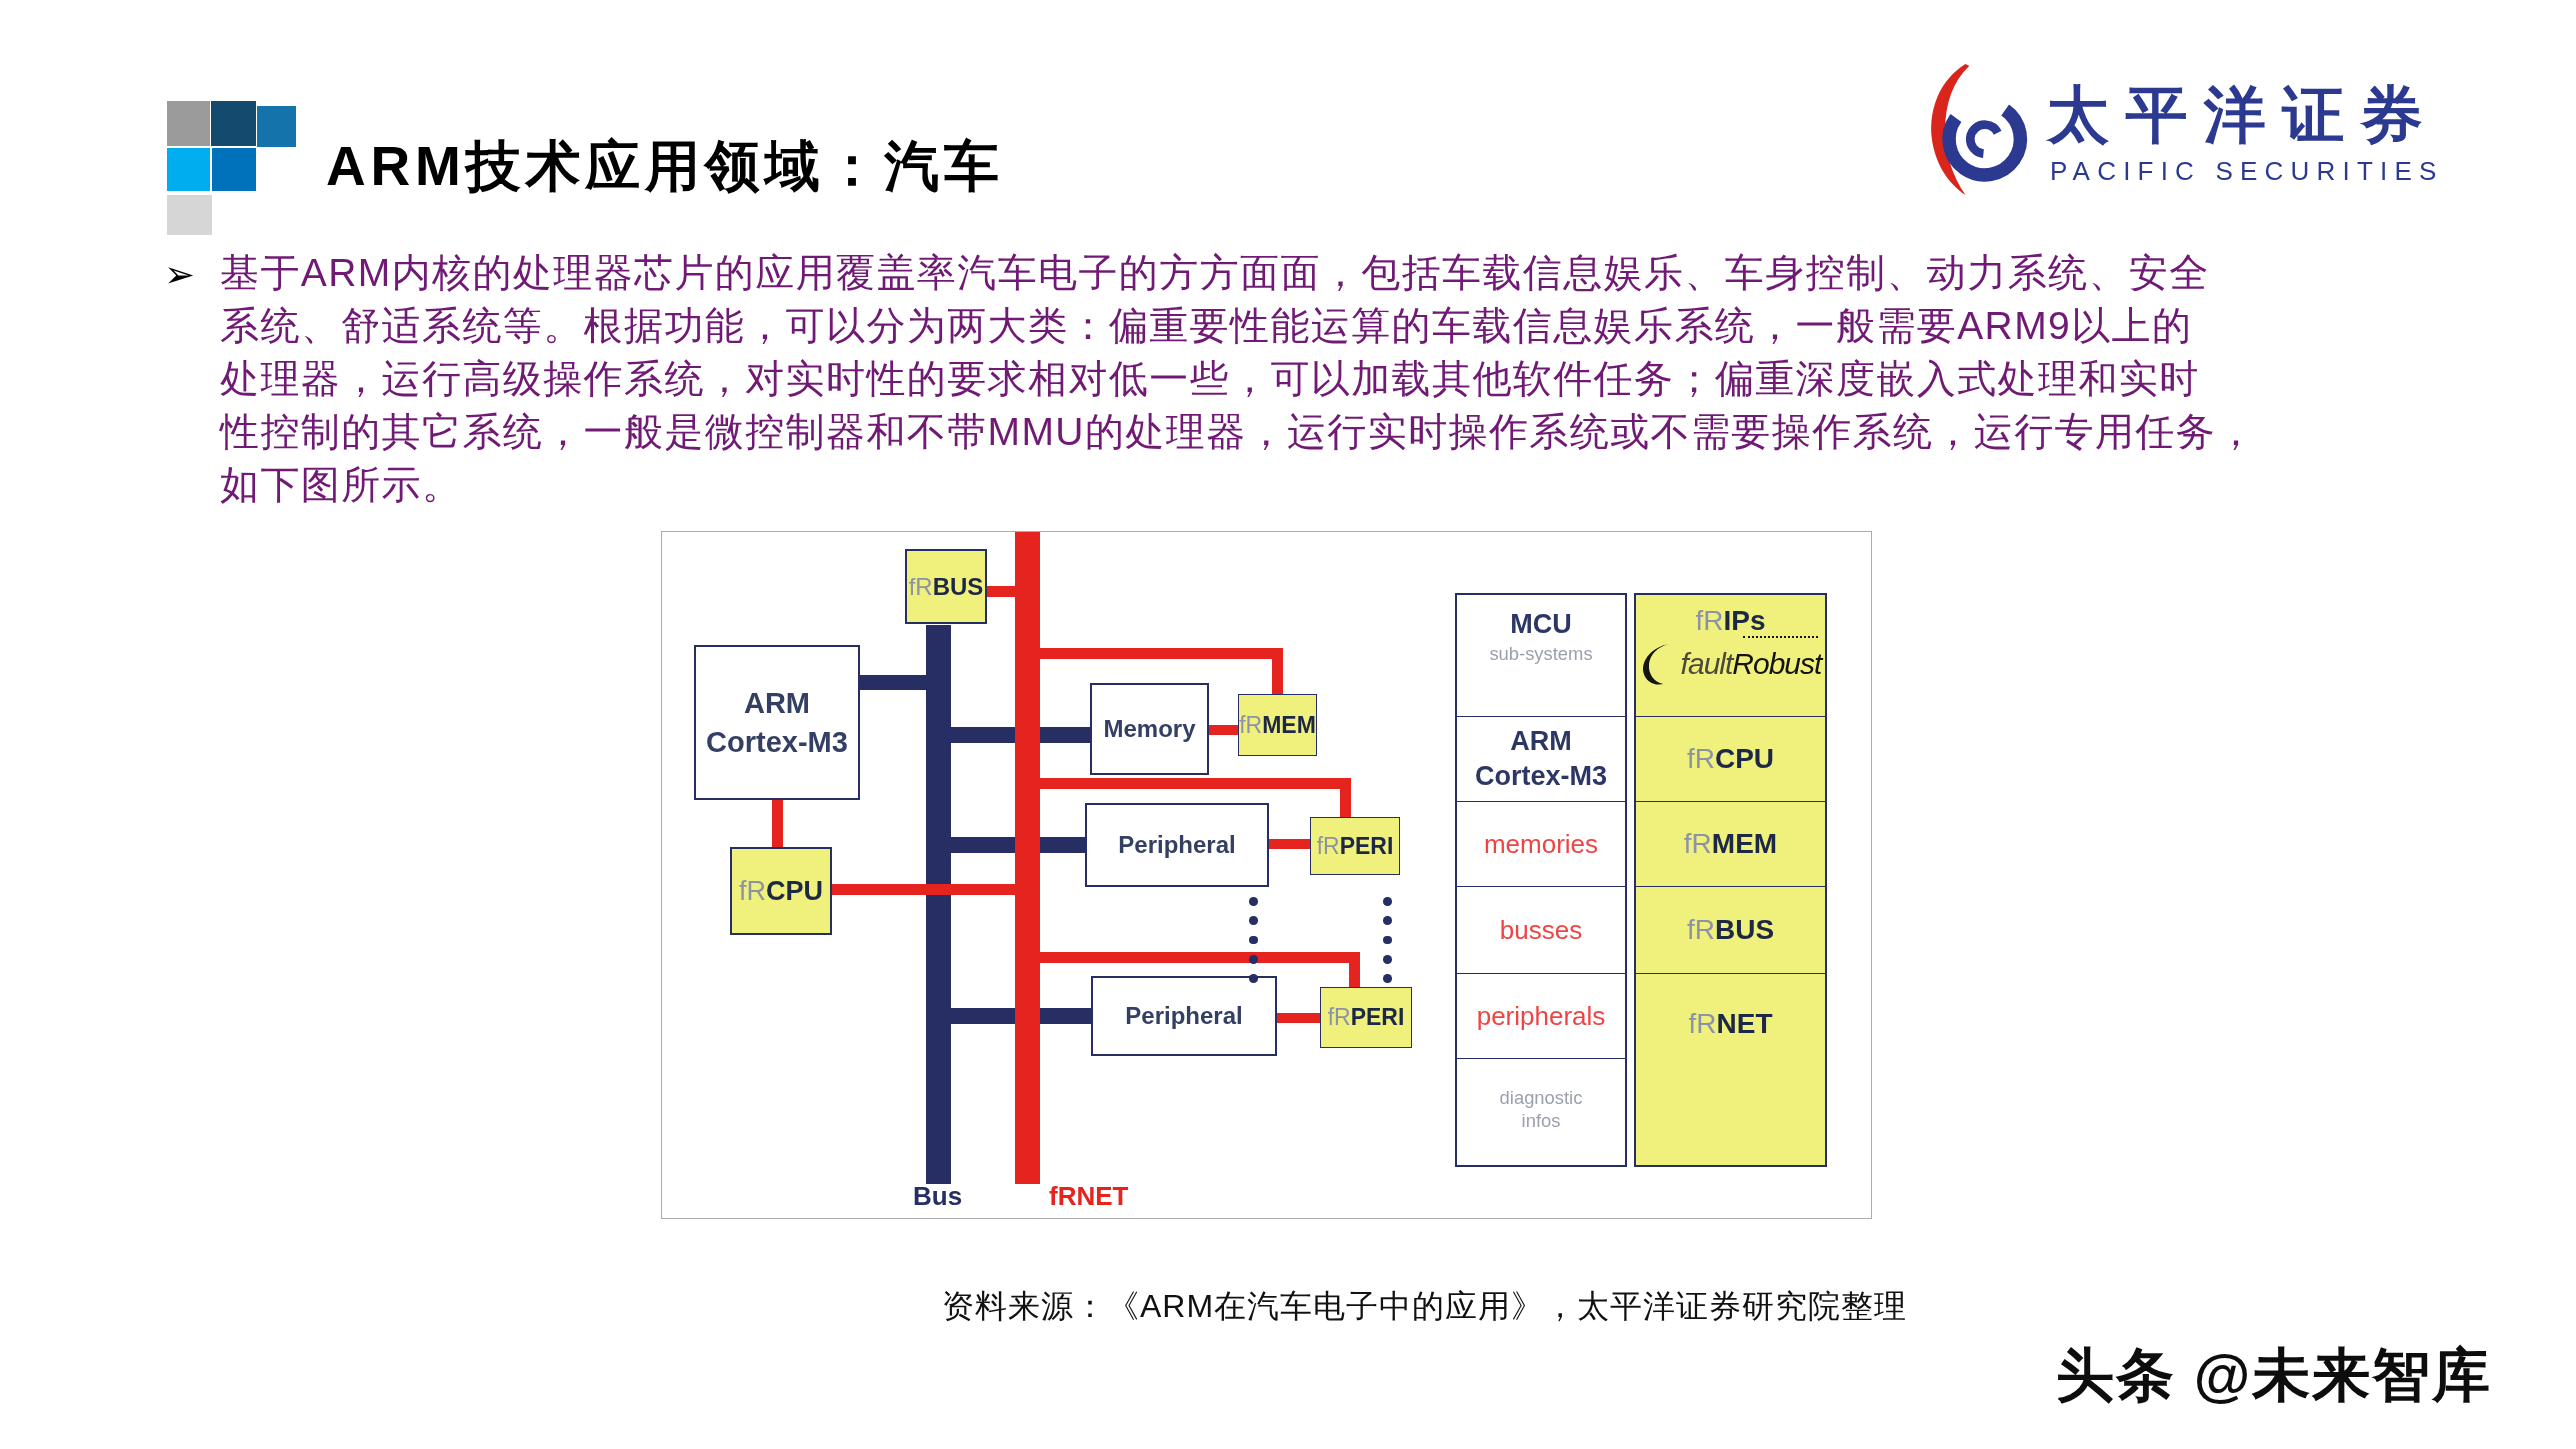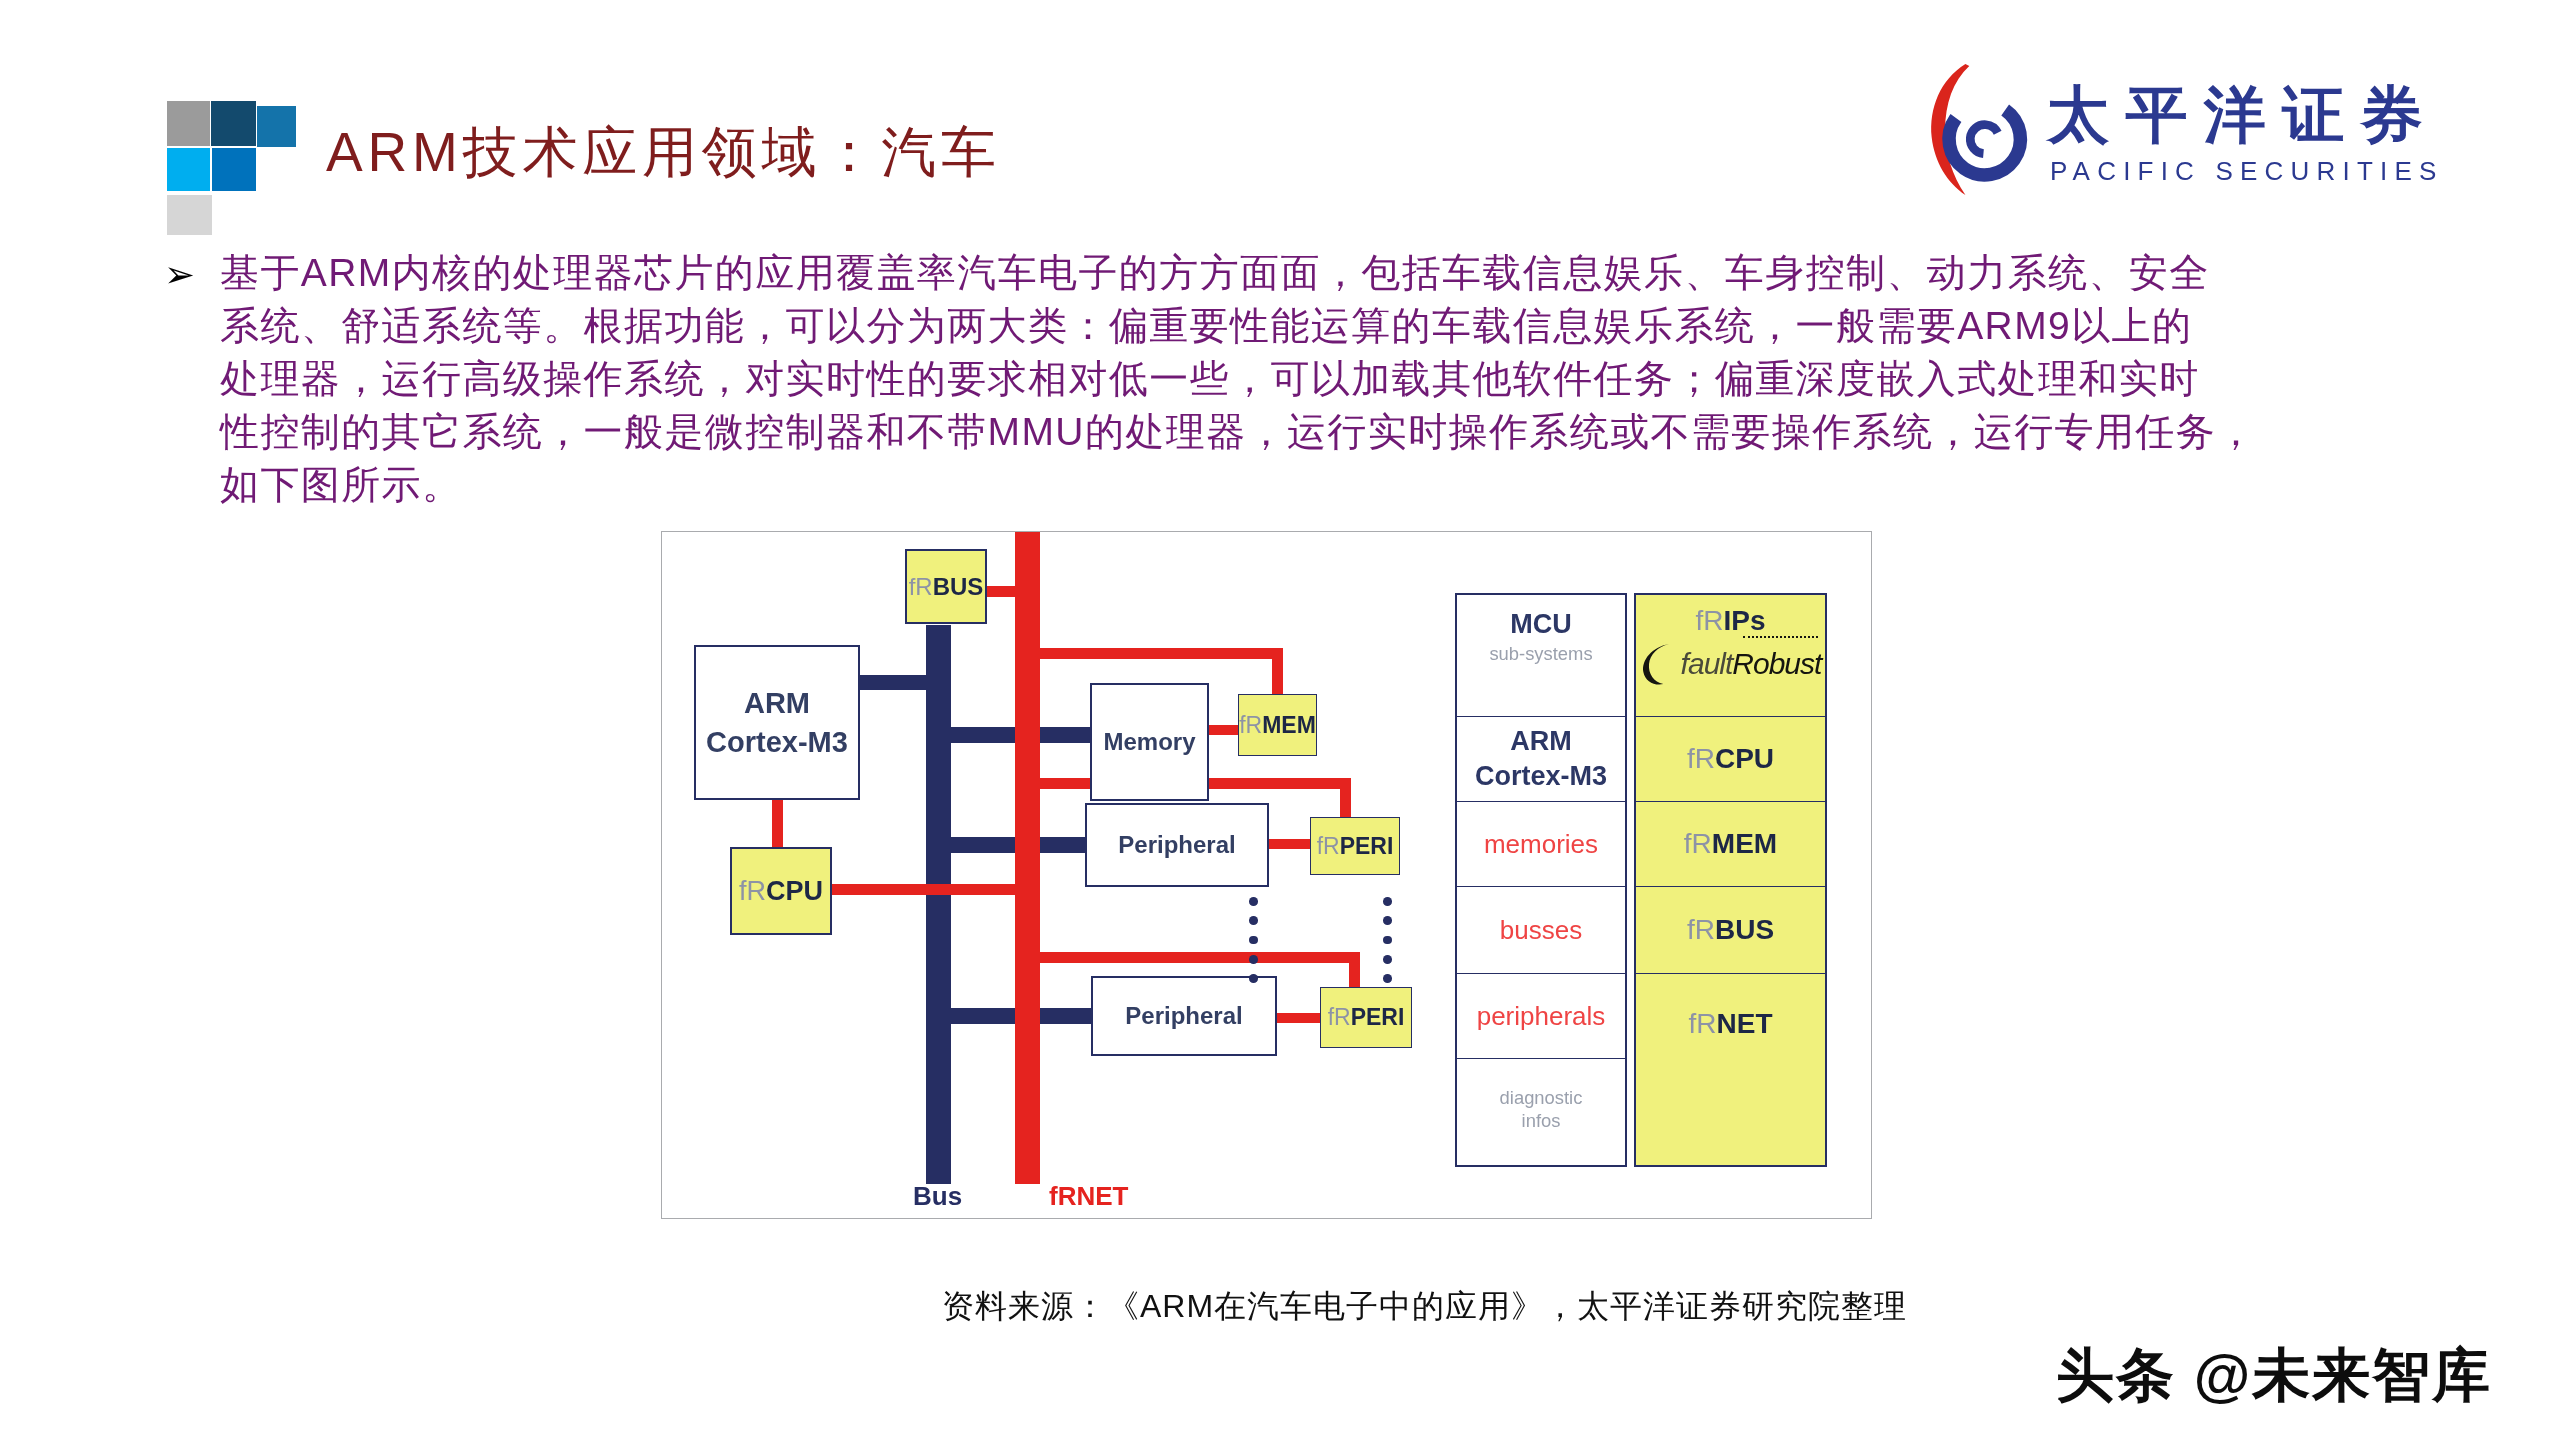--- a/index.html
+++ b/index.html
@@ -15,22 +15,22 @@
   
   .sq { position: absolute; }
   .sq1 { left:167px; top:101px; width:43px; height:45px; background:#9b9b9b; }
   .sq2 { left:211px; top:101px; width:45px; height:45px; background:#134a6d; }
   .sq3 { left:257px; top:106px; width:39px; height:41px; background:#1473aa; }
   .sq4 { left:167px; top:148px; width:43px; height:43px; background:#00aeef; }
   .sq5 { left:212px; top:148px; width:44px; height:43px; background:#0072bc; }
   .sq6 { left:167px; top:195px; width:45px; height:40px; background:#d6d6d6; }
 
   .page-title {
-    left:326px; top:116px;
-    font-size:55px; font-weight:400; color:#7f1d1d;
+    left:326px; top:130px;
+    font-size:55px; font-weight:700; color:#000000;
     letter-spacing:4.8px; white-space:nowrap;
   }
 
   .logo { left:1923px; top:56px; width:618px; height:145px; }
   .logo-icon { position:absolute; left:0; top:3.9px; }
   .logo-cn {
     position:absolute; left:124px; top:17.4px;
     font-size:62px; font-weight:700; color:#2b3990;
     letter-spacing:16.4px; white-space:nowrap;
   }
@@ -165,21 +165,21 @@
   <div class="line red" style="left:547px; top:193px; width:31px; height:9.7px;"></div>
   <div class="line red" style="left:378px; top:246px; width:311px; height:10.6px;"></div>
   <div class="line red" style="left:678px; top:246px; width:10.6px; height:41px;"></div>
   <div class="line red" style="left:607px; top:307px; width:43px; height:9.7px;"></div>
   <div class="line red" style="left:378px; top:420px; width:320px; height:10.6px;"></div>
   <div class="line red" style="left:687px; top:420px; width:10.6px; height:37px;"></div>
   <div class="line red" style="left:615px; top:481px; width:45px; height:9.7px;"></div>
 
   <div class="wbox" style="left:32px; top:113px; width:166px; height:155px; font-size:29px; line-height:39px;">ARM
 Cortex-M3</div>
-  <div class="wbox" style="left:428px; top:151px; width:119px; height:118px; font-size:24px;">Memory</div>
+  <div class="wbox" style="left:428px; top:151px; width:119px; height:92px; font-size:24px;">Memory</div>
   <div class="wbox" style="left:423px; top:271px; width:184px; height:84px; font-size:24px;">Peripheral</div>
   <div class="wbox" style="left:429px; top:444px; width:186px; height:80px; font-size:24px;">Peripheral</div>
 
   <div class="chip" style="left:243px; top:17.4px; width:82px; height:75px; font-size:24px;">
     <span class="pfx">fR</span>
       <span class="lbl">BUS</span>
   </div>
   <div class="chip" style="left:68px; top:315px; width:102px; height:88px; font-size:27px;">
     <span class="pfx">fR</span>
       <span class="lbl">CPU</span>

